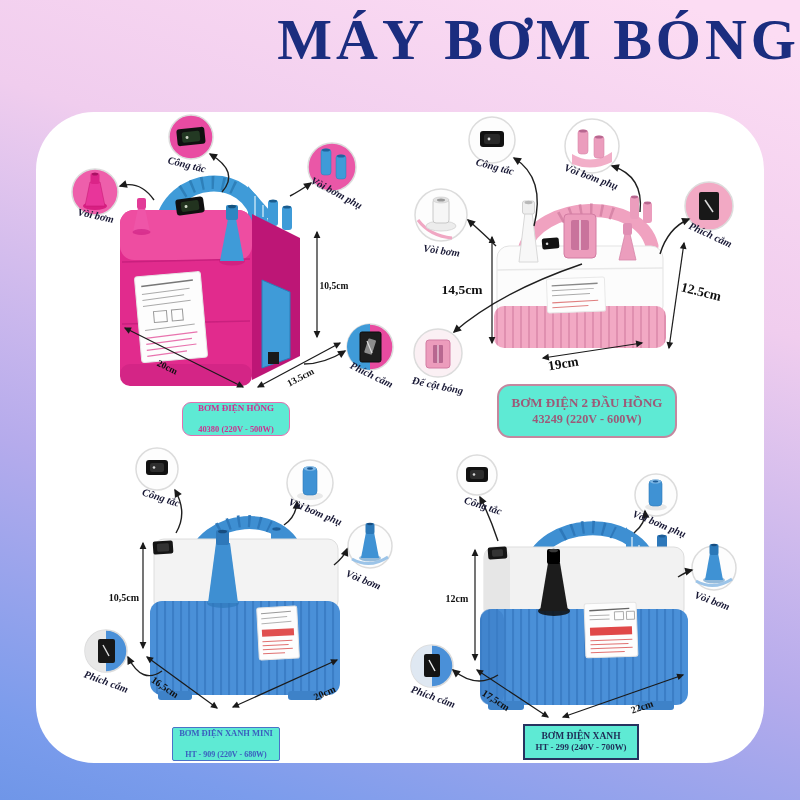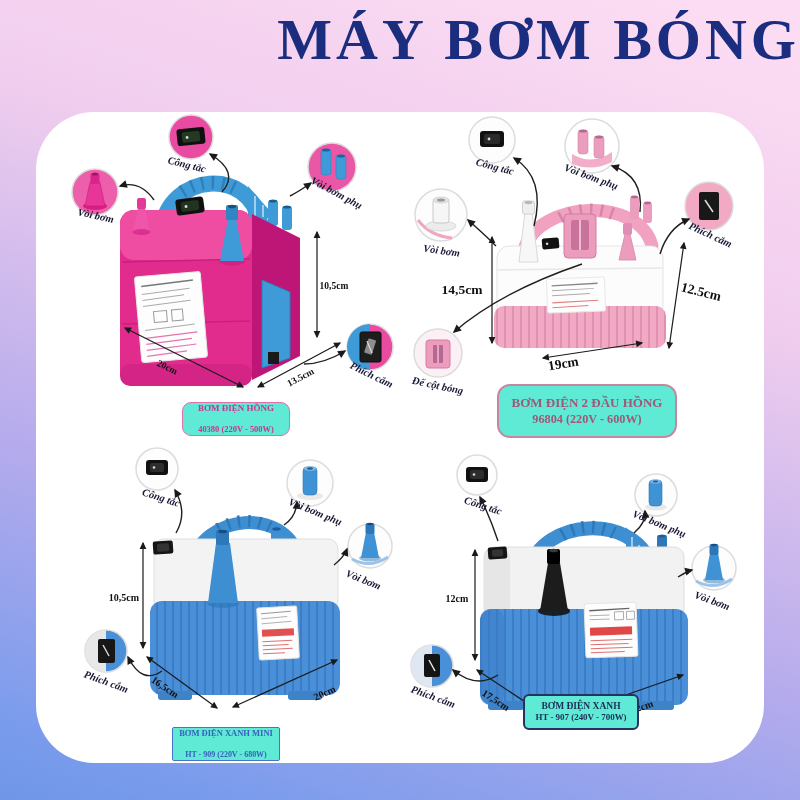--- a/index.html
+++ b/index.html
@@ -26,21 +26,21 @@
   .cc{stroke:#dcdcdc;stroke-width:1.5;}
   .pbox{position:absolute;display:flex;flex-direction:column;align-items:center;justify-content:center;
         background:#5eead4;text-align:center;font-weight:700;line-height:1.3;
         font-family:"Liberation Serif","DejaVu Serif",serif;}
   .pbox1{left:182px;top:402px;width:106px;height:32px;border:1.5px solid #e36fb0;border-radius:9px;
          color:#cb3390;font-size:9px;justify-content:space-between;}
   .pbox2{left:497px;top:384px;width:176px;height:50px;border:2px solid #c4879f;border-radius:13px;
          color:#9c5a78;font-size:13px;}
   .pbox3{left:172px;top:727px;width:106px;height:32px;border:1.5px solid #4a72c8;border-radius:2px;
          color:#3a5fbe;font-size:8.5px;justify-content:space-between;}
-  .pbox4{left:523px;top:694px;width:112px;height:32px;border:2px solid #27335f;border-radius:6px;
+  .pbox4{left:523px;top:724px;width:112px;height:32px;border:2px solid #27335f;border-radius:0;
          color:#1f2c56;font-size:9.5px;}
   .pbox .spec{font-size:0.94em;}
 </style>
 </head>
 <body>
 
 <div class="panel"></div>
 <h1 class="title">MÁY BƠM BÓNG</h1>
 
 <svg id="svg1" class="quad" width="364" height="331" viewBox="0 0 364 331">
@@ -491,22 +491,22 @@
     <text class="dimM" x="243" y="267" transform="rotate(-19 243 267)">22cm</text>
   </g>
 </svg>
 
 <div class="pbox pbox1">
   <span>BƠM ĐIỆN HỒNG</span>
   <span class="spec">40380 (220V - 500W)</span>
 </div>
 <div class="pbox pbox2">
   <span>BƠM ĐIỆN 2 ĐẦU HỒNG</span>
-  <span class="spec">96804 (220V - 600W)</span>
+  <span class="spec">43249 (220V - 600W)</span>
 </div>
 <div class="pbox pbox3">
   <span>BƠM ĐIỆN XANH MINI</span>
   <span class="spec">HT - 909 (220V - 680W)</span>
 </div>
 <div class="pbox pbox4">
   <span>BƠM ĐIỆN XANH</span>
-  <span class="spec">HT - 907 (240V - 700W)</span>
+  <span class="spec">HT - 299 (240V - 700W)</span>
 </div>
 
 </body></html>

